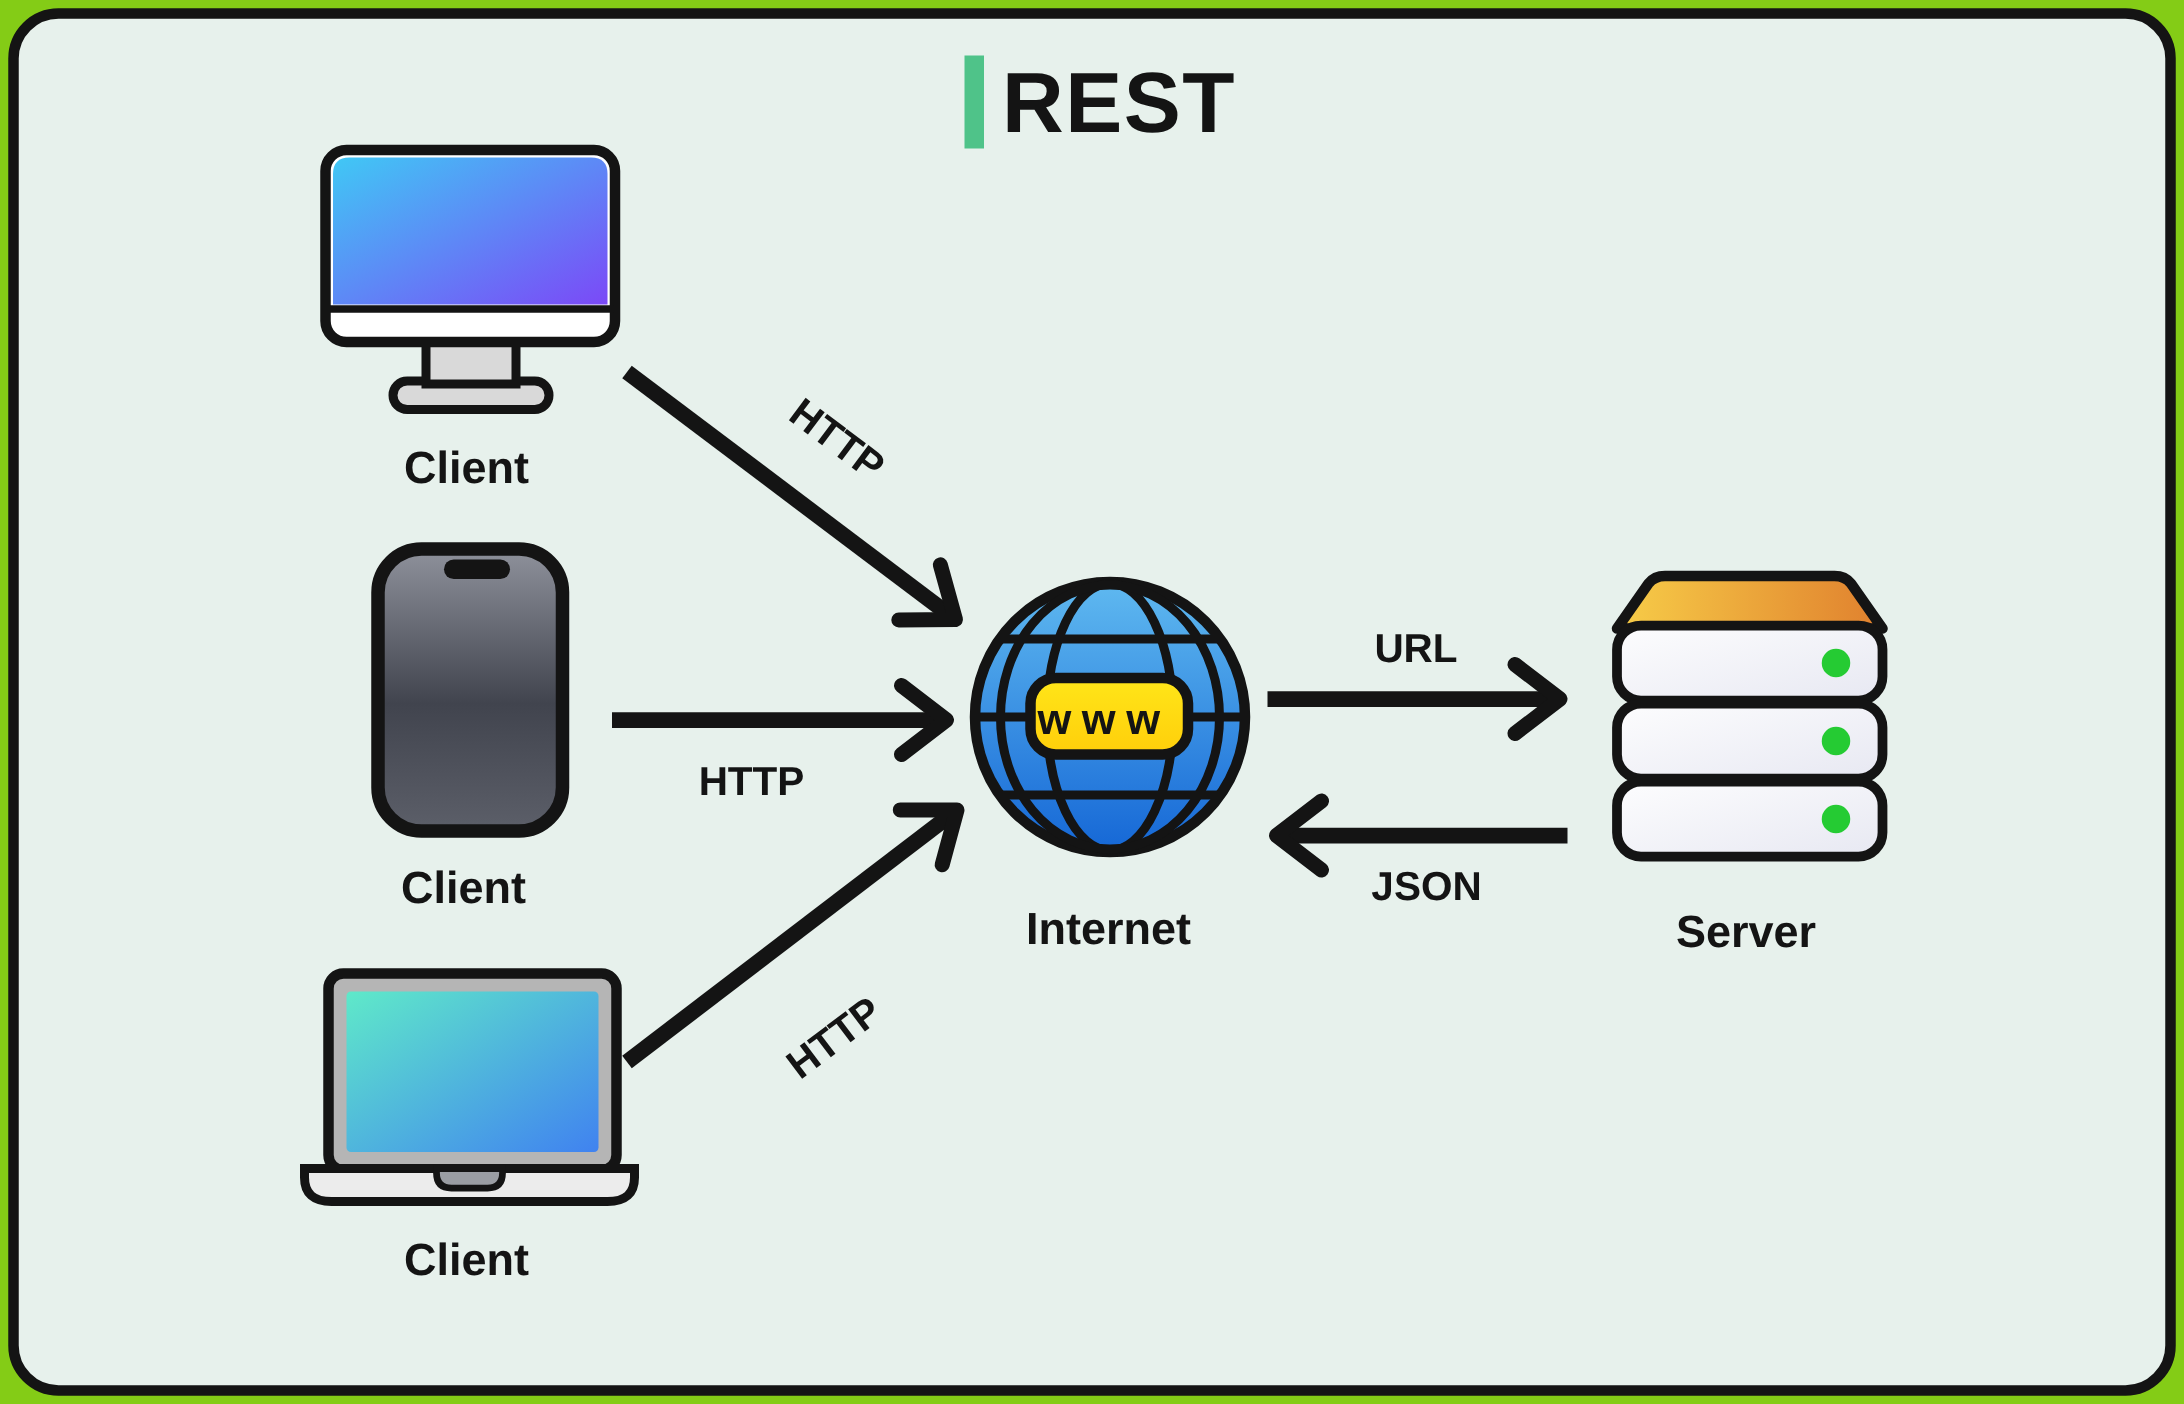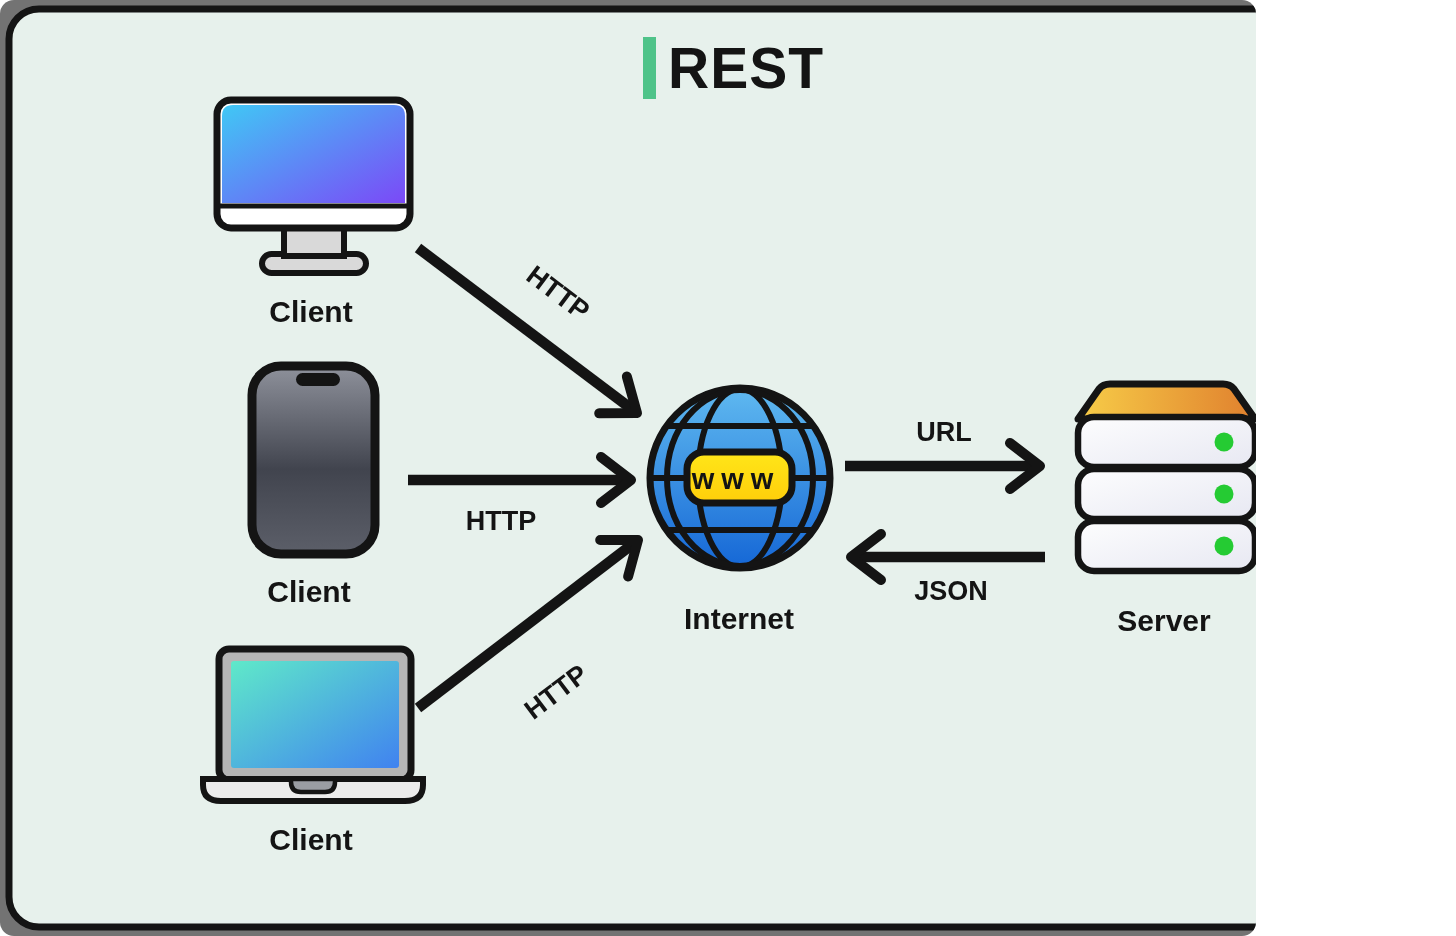--- a/index.html
+++ b/index.html
@@ -3,25 +3,24 @@
 <meta charset="utf-8">
 <style>
   html, body {
     margin: 0;
     padding: 0;
     background: #ffffff;
     font-family: "Liberation Sans", sans-serif;
   }
   .canvas {
     position: relative;
-    width: 1256px;
+    width: 1456px;
     height: 936px;
-    background: #737373;
+    background: #84cc16;
     overflow: hidden;
-    border-radius: 14px;
   }
   svg { display: block; }
   text {
     font-family: "Liberation Sans", sans-serif;
     fill: #141414;
   }
   .node-label { font-size: 30px; font-weight: bold; }
   .edge-label { font-size: 27px; font-weight: bold; }
   .title-text { font-size: 57px; font-weight: bold; letter-spacing: 1px; }
   .badge-text { font-size: 29px; font-weight: bold; letter-spacing: 7px; }

